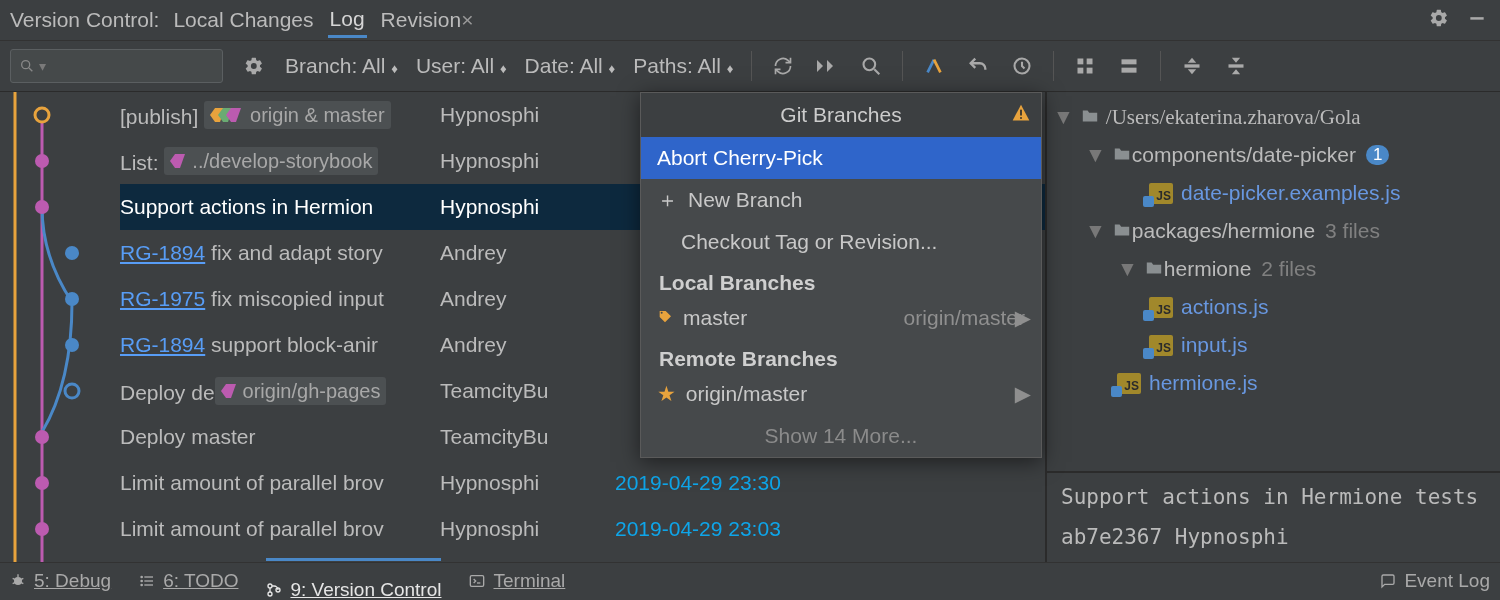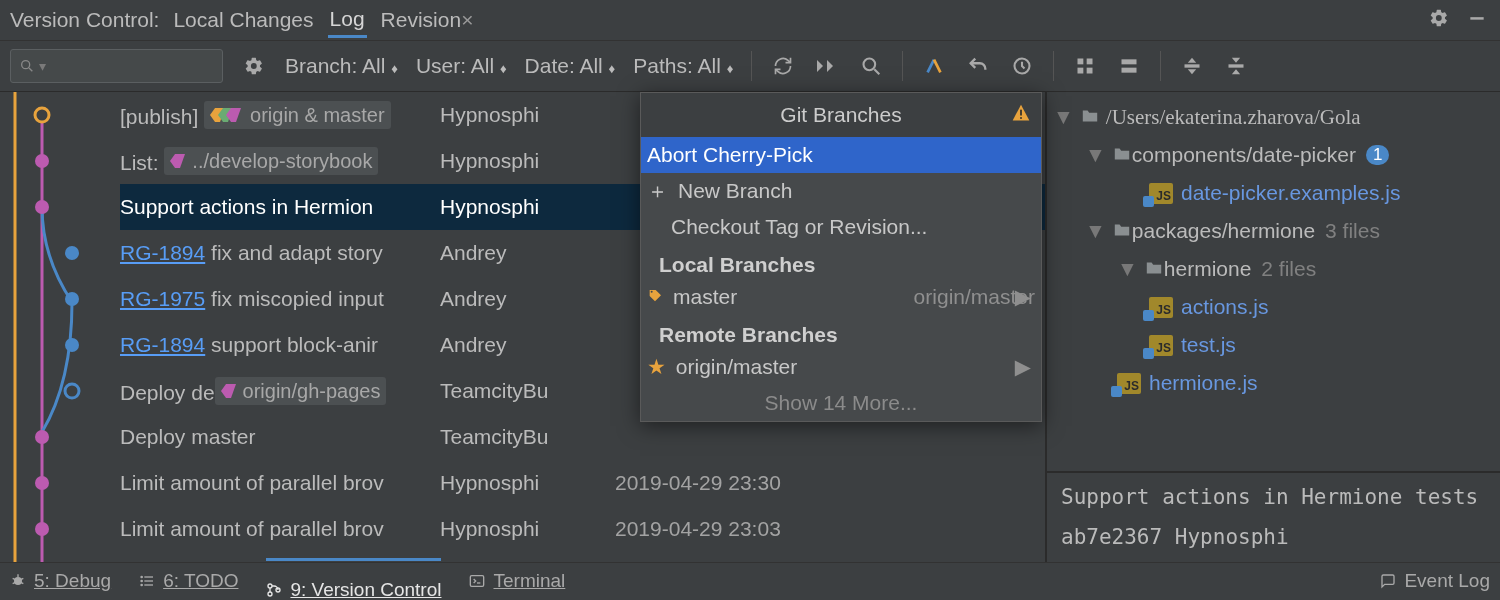--- a/index.html
+++ b/index.html
@@ -20,39 +20,39 @@
   .main{display:flex;height:470px;}
   .left{width:1045px;display:flex;position:relative;}
   .graph{width:120px;position:relative;}
   .commits{flex:1;}
   .crow{height:46px;display:flex;align-items:center;overflow:hidden;white-space:nowrap;}
   .crow.sel{background:#0d293e;color:#fff;}
   .cmsg{width:320px;overflow:hidden;white-space:nowrap;color:#bbbbbb;}
   .crow.sel .cmsg{color:#fff;}
   .cauth{width:175px;overflow:hidden;color:#bbbbbb;}
   .crow.sel .cauth{color:#fff;}
-  .cdate{color:#a3a3a3;}
+  .cdate{color:#0ea5e9;}
   .link{color:#589df6;text-decoration:underline;}
   .tag{display:inline-flex;align-items:center;background:#4c5052;border-radius:3px;padding:0 6px;margin-right:6px;color:#a8a8a8;font-size:20px;height:28px;}
   .tag svg{margin-right:4px;}
   .right{flex:1;border-left:2px solid #2b2b2b;display:flex;flex-direction:column;}
   .tree{flex:1;padding:6px 0;overflow:hidden;}
   .tnode{display:flex;align-items:center;height:38px;white-space:nowrap;}
   .tw{color:#787878;margin-right:6px;}
   .tname{color:#bbbbbb;}
   .tmeta{color:#808080;margin-left:10px;}
   .tnum{background:#4a88c7;color:#fff;border-radius:10px;padding:0 7px;font-size:17px;margin-left:10px;}
   .jsicon{display:inline-flex;width:22px;height:20px;background:#a1882b;color:#2b2b2b;font-size:12px;font-weight:bold;align-items:flex-end;justify-content:flex-end;padding:0 2px 1px 0;margin-right:8px;border-radius:2px;position:relative;}
   .jsicon.mod::after{content:"";position:absolute;left:-6px;bottom:-3px;width:11px;height:11px;background:#4a88c7;border-radius:2px;}
   .mod-name{color:#6897e0;}
   .detail{border-top:2px solid #2b2b2b;padding:10px 14px;color:#bbbbbb;font-family:Menlo,Consolas,monospace;font-size:21px;line-height:1.4;}
   .popup{position:absolute;left:640px;top:0;width:400px;background:#46494b;border:1px solid #5a5a5a;box-shadow:0 4px 20px rgba(0,0,0,.5);z-index:10;}
   .ptitle{height:44px;background:#3c3f41;display:flex;align-items:center;justify-content:center;position:relative;color:#ccc;}
   .ptitle .warn{position:absolute;right:10px;}
-  .pitem{height:36px;display:flex;align-items:center;padding:0 6px;color:#c8c8c8;gap:10px;position:relative;}
+  .pitem{height:42px;display:flex;align-items:center;padding:0 16px;color:#c8c8c8;gap:10px;position:relative;}
   .pitem.sel{background:#2f65ca;color:#fff;}
   .pitem .sub{margin-left:auto;color:#8f8f8f;}
   .pitem .arr{position:absolute;right:10px;color:#8f8f8f;}
   .psec{padding:8px 18px 2px;color:#cfcfcf;font-weight:bold;}
   .pitem.dim{color:#8b8b8b;justify-content:center;}
   .status{height:36px;border-top:1px solid #323232;display:flex;align-items:center;padding:0 10px;gap:28px;font-size:19px;background:#3c3f41;}
   .stab{color:#a9a9a9;display:flex;align-items:center;gap:8px;text-decoration:underline;}
   .stab.active{color:#e6e6e6;border-top:3px solid #4a88c7;margin-top:-3px;padding-top:18px;}
   .status .spacer{flex:1;}
   .folder-icon{display:inline-block;}
@@ -329,21 +329,21 @@
               </svg></span> 
             <span class="tname">hermione</span>
             <span class="tmeta">2 files</span>
           </div>
           <div class="tnode" style="padding-left: 102px;">
             <span class="jsicon mod">JS</span>
             <span class="mod-name">actions.js</span>
           </div>
           <div class="tnode" style="padding-left: 102px;">
             <span class="jsicon mod">JS</span>
-            <span class="mod-name">test.js</span>
+            <span class="mod-name">input.js</span>
           </div>
           <div class="tnode" style="padding-left: 70px;">
             <span class="jsicon mod">JS</span>
             <span class="mod-name">hermione.js</span>
           </div>
         </div>
     </div>
     <div class="detail">
       <div>Support actions in Hermione tests</div>
       <div style="height:10px;"></div>

